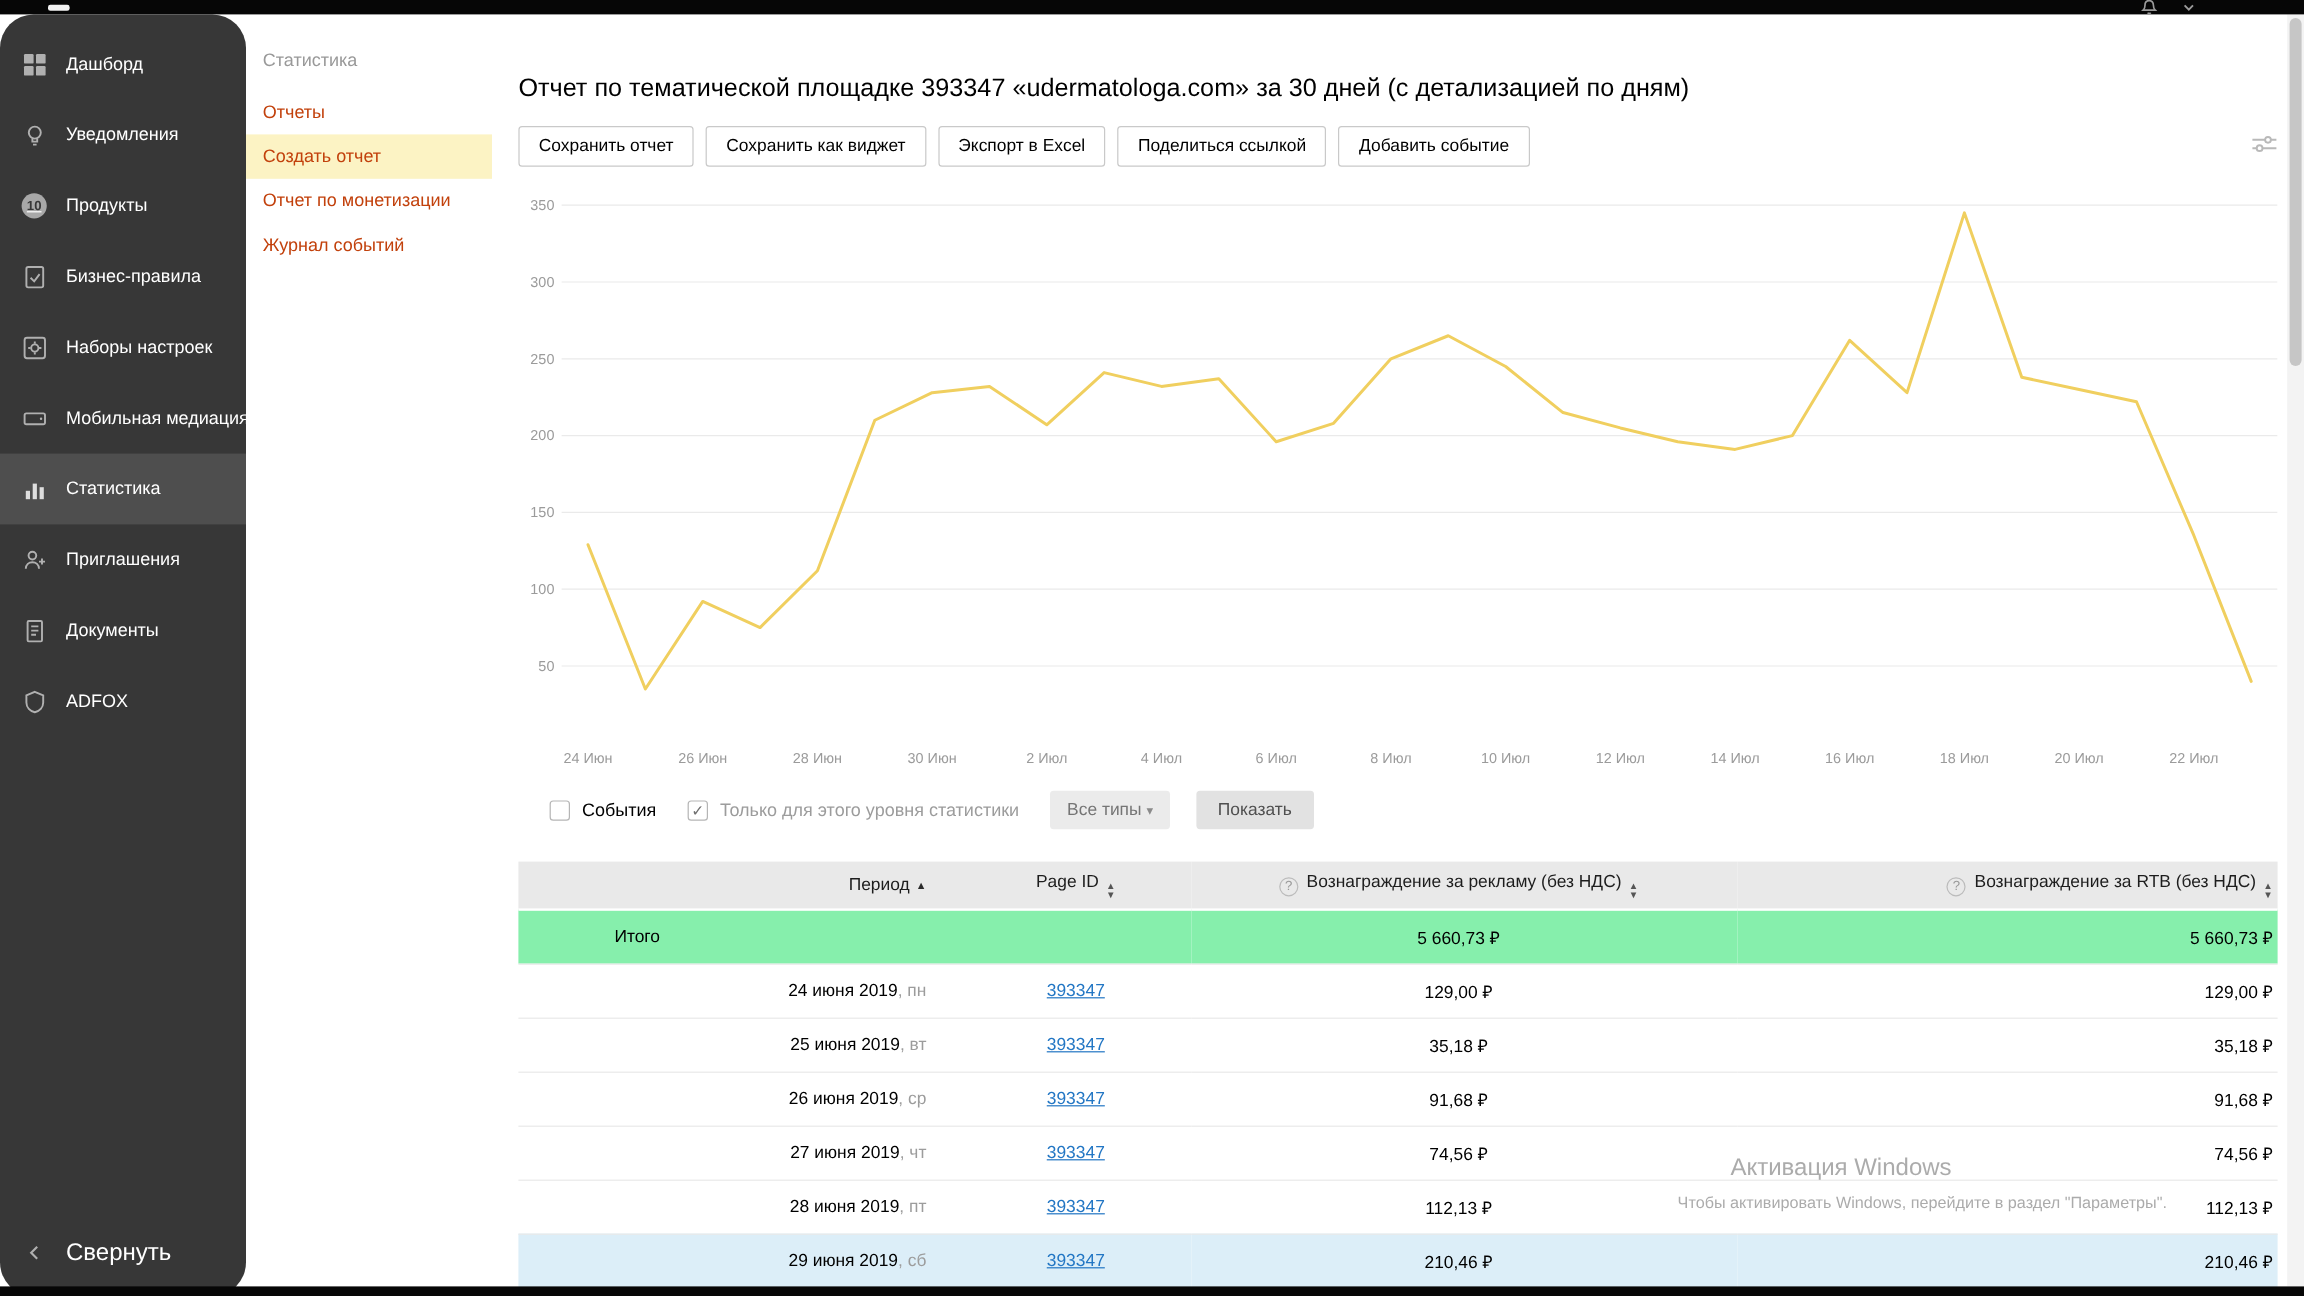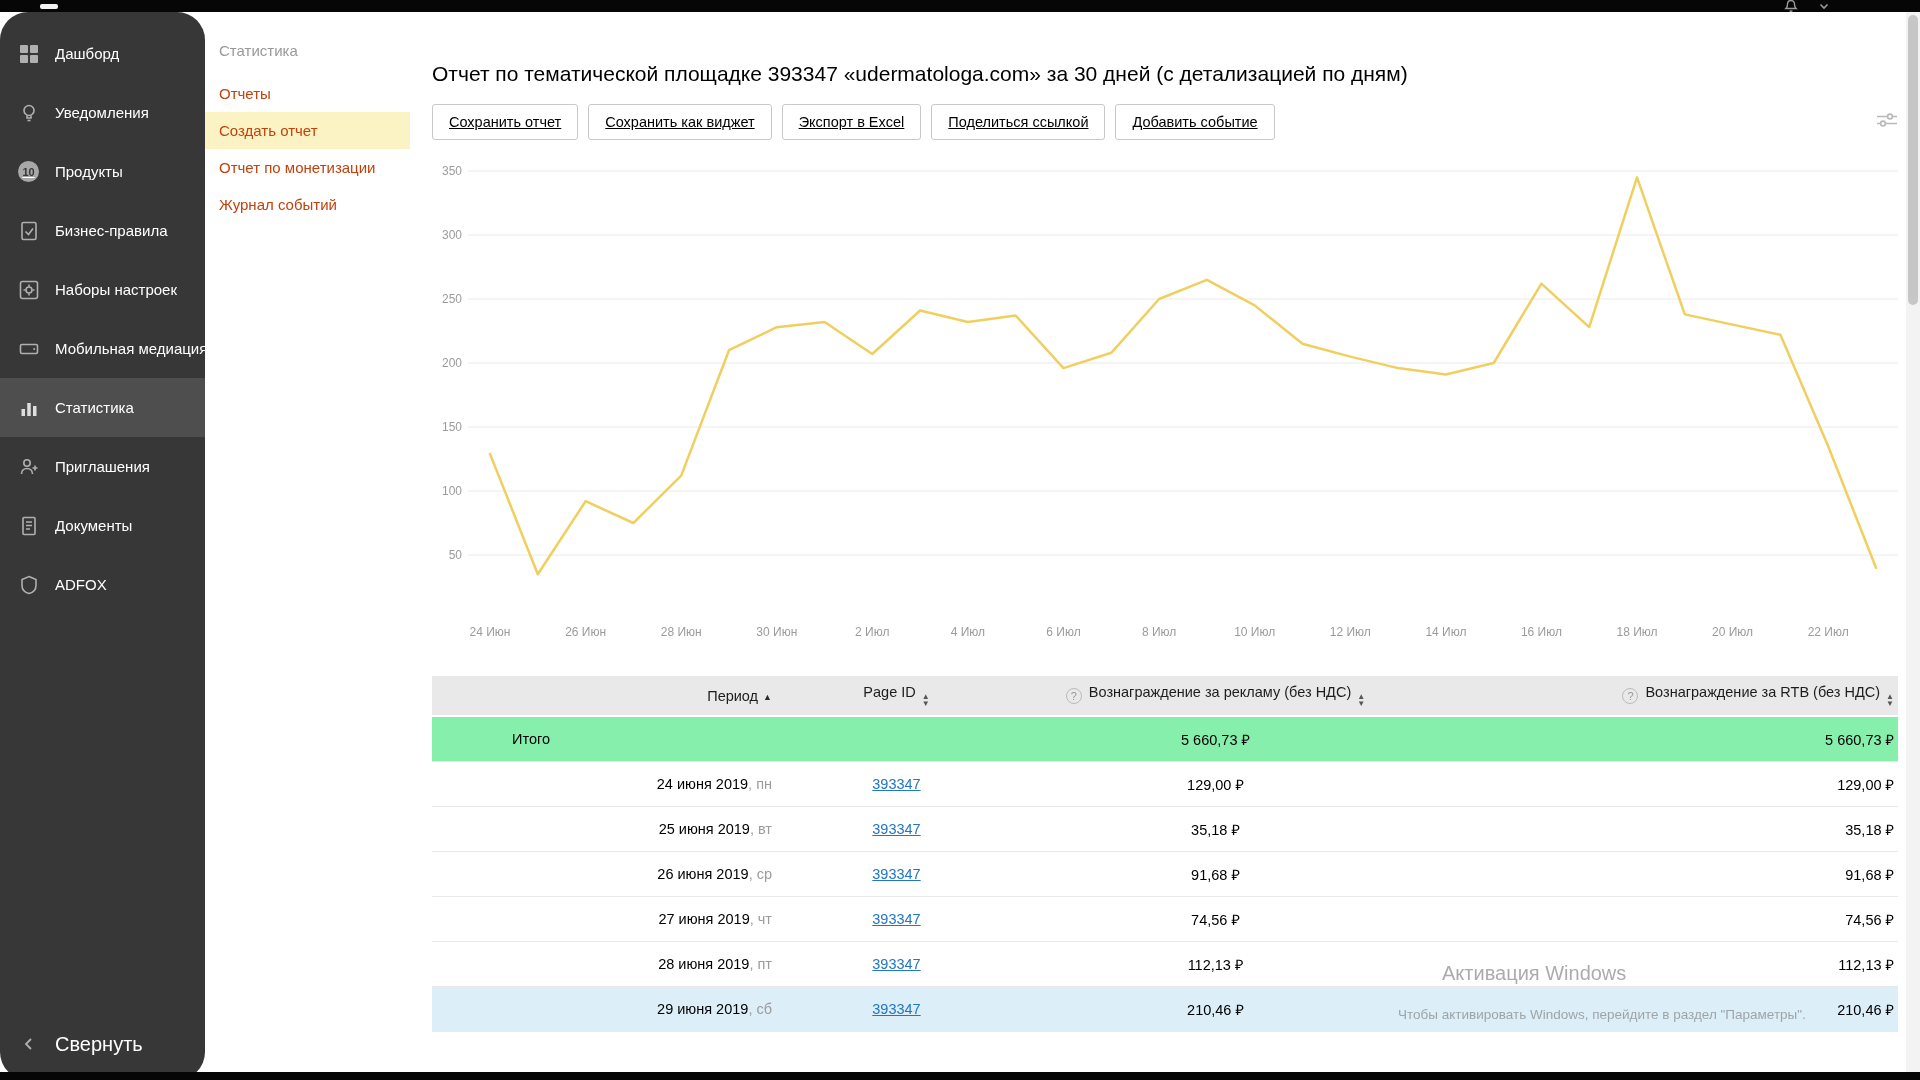--- a/index.html
+++ b/index.html
@@ -26,21 +26,21 @@
 
   
   .submenu { width:205px; flex-shrink:0; padding-top:30px; background:#fff; }
   .submenu-header { color:#999; font-size:15px; padding-left:14px; margin-bottom:16px; }
   .submenu-item { font-size:15px; color:#c2410c; padding:10px 14px; cursor:pointer; white-space:nowrap; }
   .submenu-item.active { background:#fcf3c4; }
 
   
   .main { flex:1; padding:0 24px 0 22px; position:relative; }
   .page-title { margin-top:50px; font-size:21px; font-weight:400; color:#000; }
-  .toolbar { margin-top:18px; display:flex; gap:10px; position:relative; height:36px;text-decoration:underline; }
+  .toolbar { margin-top:18px; display:flex; gap:10px; align-items:center; position:relative; height:36px; }
   .btn { background:#fff; border:1px solid #c9c9c9; border-radius:3px; padding:8px 16px; font-size:14.5px; color:#000; cursor:pointer; font-family:inherit; white-space:nowrap; }
   .chart-settings { position:absolute; right:0; top:8px; cursor:pointer; }
 
   .chart-wrap { margin-top:14px; }
   .chart-wrap svg { display:block; font-family:inherit; }
 
   .events-bar { margin-top:4px; display:flex; align-items:center; gap:10px; padding-left:26px; font-size:15px; height:38px; }
   .checkbox { width:17px; height:17px; border:1px solid #b5b5b5; border-radius:3px; background:#fff; display:flex; align-items:center; justify-content:center; font-size:13px; color:#6e6e6e; cursor:pointer; flex-shrink:0; }
   .events-label { color:#000; }
   .level-label { color:#9c9c9c; }
@@ -61,21 +61,21 @@
   .row-highlight td { background:#dceef8; border-bottom-color:#dceef8; }
   .dow { color:#9c9c9c; }
   .page-link { color:#2276c4; text-decoration:underline; cursor:pointer; }
   .help-icon { display:inline-flex; width:16px; height:16px; border:1px solid #bbb; border-radius:50%; color:#999; font-size:11px; align-items:center; justify-content:center; margin-right:7px; vertical-align:-3px; }
   .sort-asc { font-size:9px; color:#2b2b2b; margin-left:5px; vertical-align:1px; }
   .sort-both { display:inline-flex; flex-direction:column; line-height:7px; font-size:8px; color:#555; margin-left:6px; vertical-align:-2px; }
 
   
   .watermark { position:absolute; left:1398px; top:962px; color:rgba(110,110,110,0.58); z-index:20; pointer-events:none; }
   .watermark .wm1 { font-size:20px;margin-left:44px; }
-  .watermark .wm2 { font-size:13.5px; margin-top:22px; }
+  .watermark .wm2 { font-size:13.5px; margin-top:10px; }
 
   
   .scrollbar { position:absolute; right:0; top:12px; bottom:8px; width:14px; background:#f3f3f3; z-index:35; }
   .scroll-thumb { position:absolute; top:3px; left:2px; width:10px; height:290px; background:#c6c6c6; border-radius:5px; }
   .bottombar { position:absolute; left:0; bottom:0; width:1920px; height:8px; background:#060606; z-index:40; }
 </style>
 </head>
 <body>
 
 <div class="topbar">
@@ -259,20 +259,28 @@
           <text x="918.3" y="482" text-anchor="middle" font-size="12" fill="#9b9b9b">12 Июл</text>
           <text x="1013.9" y="482" text-anchor="middle" font-size="12" fill="#9b9b9b">14 Июл</text>
           <text x="1109.4" y="482" text-anchor="middle" font-size="12" fill="#9b9b9b">16 Июл</text>
           <text x="1205.0" y="482" text-anchor="middle" font-size="12" fill="#9b9b9b">18 Июл</text>
           <text x="1300.6" y="482" text-anchor="middle" font-size="12" fill="#9b9b9b">20 Июл</text>
           <text x="1396.2" y="482" text-anchor="middle" font-size="12" fill="#9b9b9b">22 Июл</text>
           <polyline points="58.0,299.9 105.8,420.2 153.6,347.2 201.4,369.0 249.2,321.6 297.0,196.2 344.8,173.2 392.6,168.0 440.3,200.0 488.1,156.5 535.9,168.0 583.7,161.6 631.5,214.1 679.3,198.8 727.1,145.0 774.9,125.8 822.7,151.4 870.5,189.8 918.3,202.6 966.1,214.1 1013.9,220.5 1061.7,209.0 1109.4,129.6 1157.2,173.2 1205.0,23.4 1252.8,160.4 1300.6,170.6 1348.4,180.8 1396.2,292.2 1444.0,413.8" fill="none" stroke="#f0cf5f" stroke-width="2.5" stroke-linejoin="round" stroke-linecap="round"></polyline>
         </svg>
     </div>
 
+    <div class="events-bar">
+      <span class="checkbox"></span>
+      <span class="events-label">События</span>
+      <span class="checkbox" style="margin-left:16px">✓</span>
+      <span class="level-label">Только для этого уровня статистики</span>
+      <button class="select-btn"><span>Все типы</span> <span class="chev">▾</span></button>
+      <button class="show-btn">Показать</button>
+    </div>
 
     <table class="stats-table">
       <colgroup>
           <col style="width:368px">
           <col style="width:193px">
           <col style="width:455px">
           <col>
         </colgroup>
       <thead>
           <tr>

